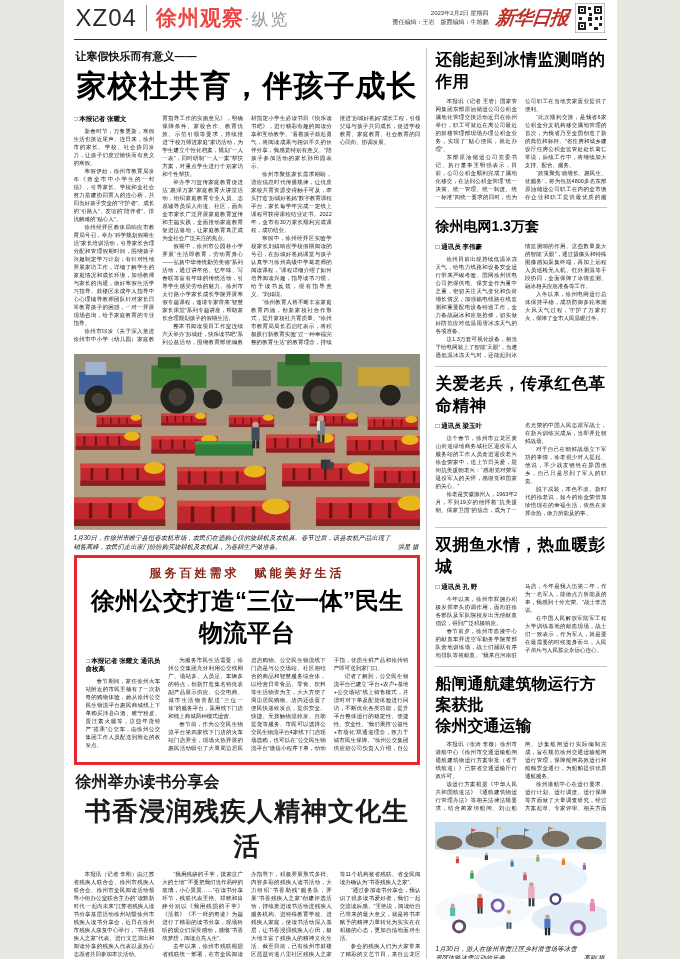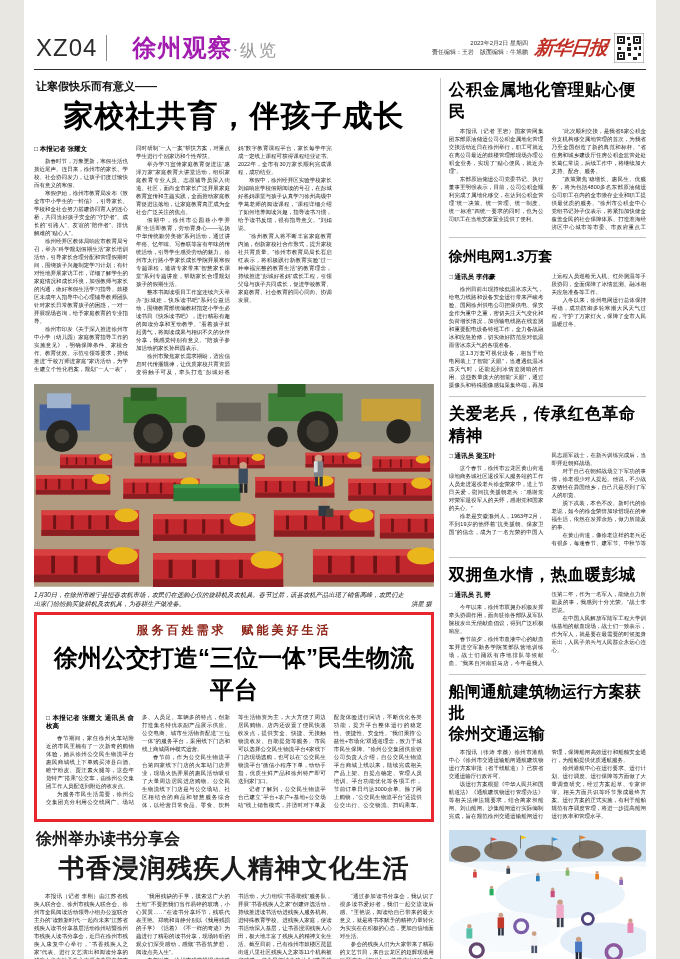--- a/index.html
+++ b/index.html
@@ -1,27 +1,27 @@
 <!DOCTYPE html>
 <html style="--masthead-red: #c13127; --highlight-red: #e8262d; --kicker-red: #8e2418;"><head>
 <meta charset="utf-8">
 <style>
   * { margin:0; padding:0; box-sizing:border-box; }
   html,body { background:#e9e7e2; }
   body { font-family:"Liberation Sans", sans-serif; }
   .page {
-    position:relative; width:632px; height:959px; margin:0 auto;
+    position:relative; width:553px; height:959px; margin:0 auto;
     background:#ffffff; color:#1a1a1a; overflow:hidden;
-    padding:30px 10px 0 10px;
+    padding:0 10px 0 10px;
   }
   
   .masthead-row { display:flex; align-items:center; height:36px; padding:0 2px; }
   .page-code { font-size:24px; color:#2b2b2b; letter-spacing:1px; font-weight:500; }
   .vr { width:1px; height:26px; background:#8a8a8a; margin:0 9px; }
-  .st-main { font-size:24px; font-weight:900; color:#a21caf; letter-spacing:1px; font-family:"Liberation Serif", serif;margin-left:16px; }
+  .st-main { font-size:21px; font-weight:900; color:#ef4444; letter-spacing:1px; font-family:"Liberation Serif", serif; }
   .st-sub { font-size:17px; color:#9a9a9a; letter-spacing:2px; font-family:"Liberation Serif", serif; }
   .header-right { margin-left:auto; display:flex; align-items:center; gap:7px; }
   .header-meta { text-align:right; font-size:6px; line-height:9px; color:#333; }
   .logo-xh { font-family:"DejaVu Serif", serif; font-style:italic; font-weight:bold;
     font-size:19px; color:var(--masthead-red,#c13127); transform:skewX(-6deg); letter-spacing:-1px; }
   .qr { width:30px; height:30px; }
   .header-rule { border-bottom:1.5px solid #2f2f2f; margin-top:3px; }
   
   .content { display:flex; margin-top:8px; }
   .main-col { width:438px; padding-right:6px; }
@@ -258,21 +258,21 @@
             <i class="k"></i>
             <i class="s"></i>
             <i class="s"></i>
         </div>
       </div>
     </div>
 
     <div class="side-col">
 
       <article class="side-art">
-        <h2 class="headline-s1">公积金属地化管理贴心便民</h2>
+        <h2 class="headline-s1">还能起到冰情监测哨的作用</h2>
         <div class="body cols-2" style="height:104px">
             <p>本报讯（记者 王岩）国家管网集团东部原油储运公司公积金属地化管理交接活动近日在徐州举行，职工可就近在离公司最近的鼓楼管理部现场办理公积金业务，实现了“贴心便民，就近办理”。</p>
             <p>东部原油储运公司党委书记、执行董事王明强表示，目前，公司公积金顺利完成了属地化移交，在达到公积金管理“统一决策、统一管理、统一制度、统一标准”四统一要求的同时，也为公司职工在当地安家置业提供了便利。</p>
             <p>“此次顺利交接，是我省6家公积金分支机构移交属地管理的首次，为我省乃至全国创造了新的典范和标杆。”省住房和城乡建设厅住房公积金监管处处长葛仁常说，后续工作中，将继续加大支持、配合、服务。</p>
             <p>“政策聚焦‘稳增长、惠民生、优服务’，将为包括4800多名东部原油储运公司职工在内的全市缴存企业和职工提供最优质的服务。”徐州市公积金中心党组书记孙子仪表示，将紧扣加快健全覆盖全民的社会保障体系、打造淮海经济区中心城市等市委、市政府重点工作，谋实策、出实招、务实干，扩大制度覆盖，完善惠民政策，加强资金监管，提高服务水平。</p>
           </div>
       </article>
       <div class="side-divider"></div>
 
       <article class="side-art">

